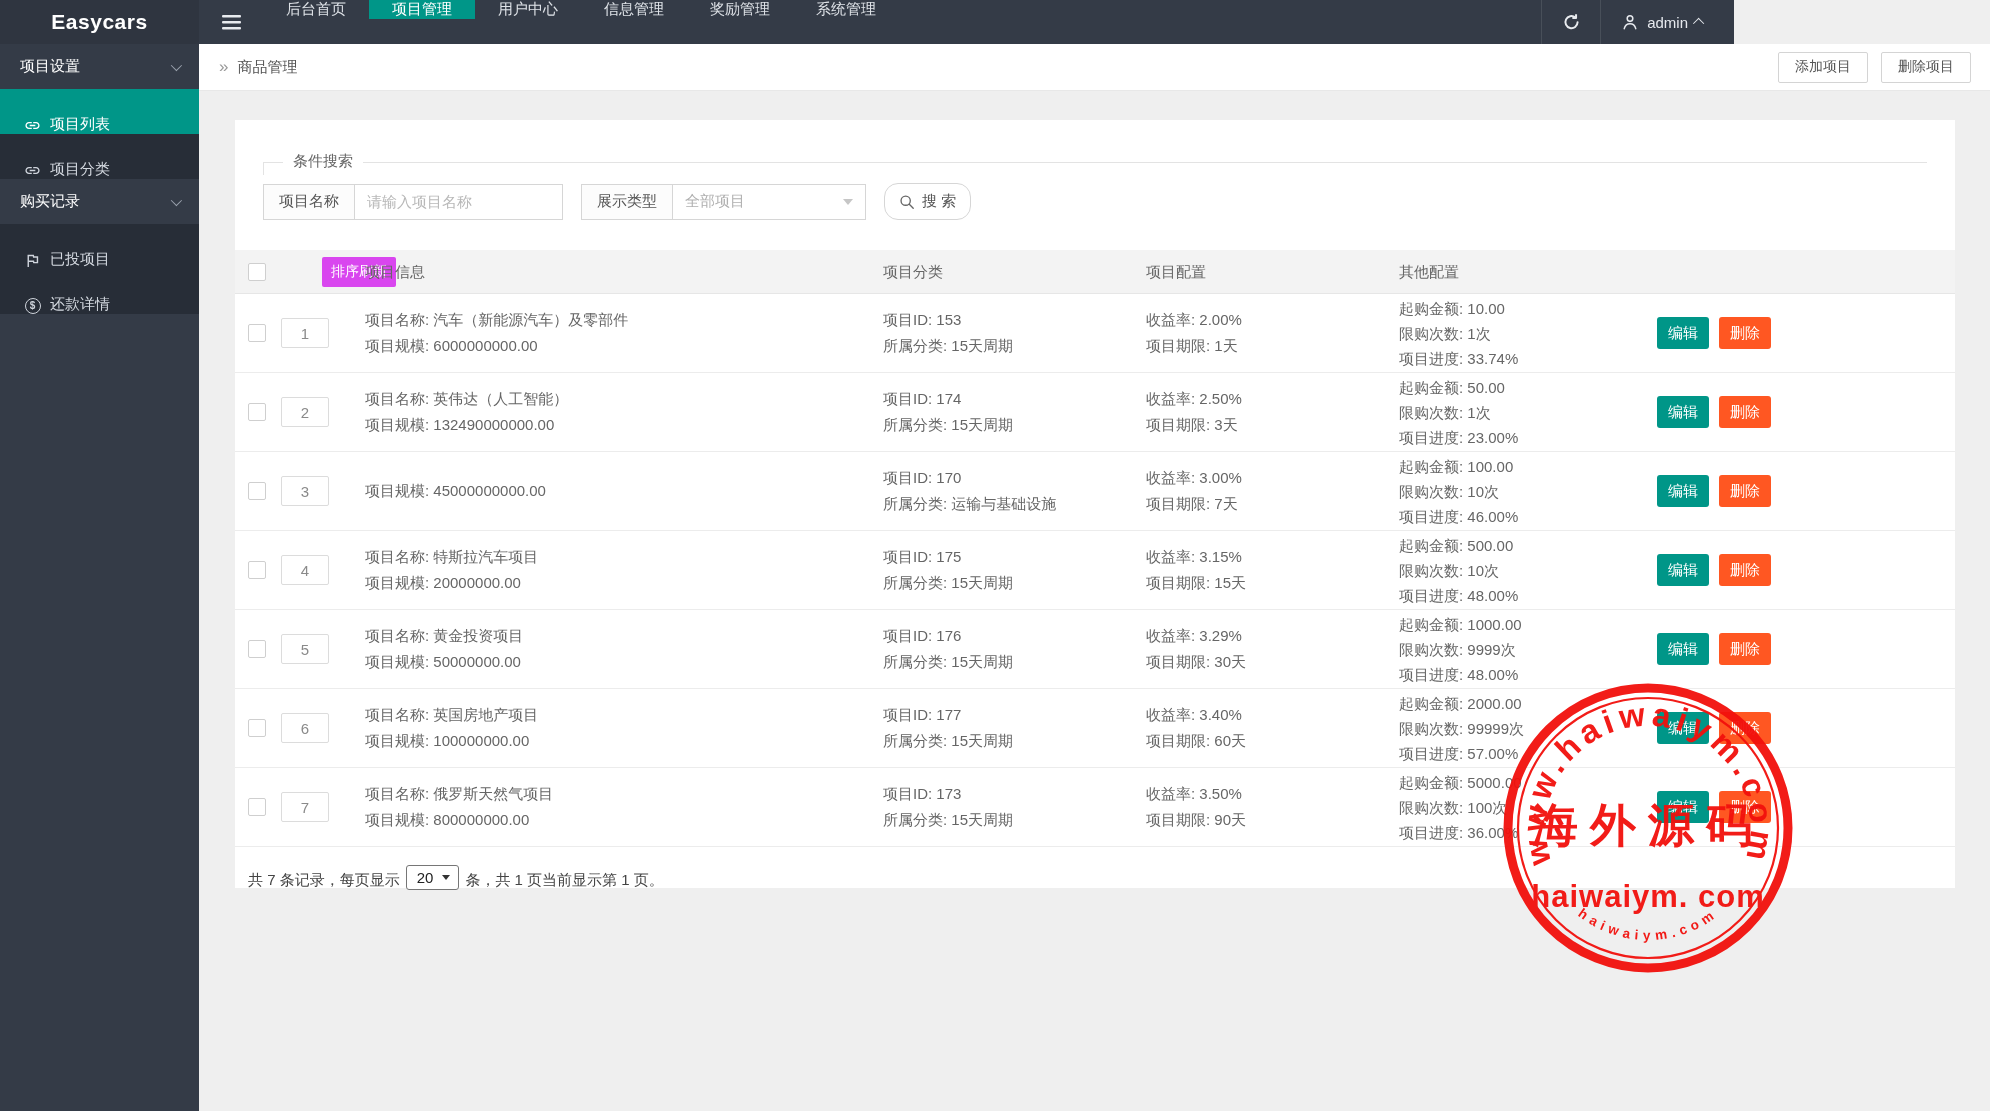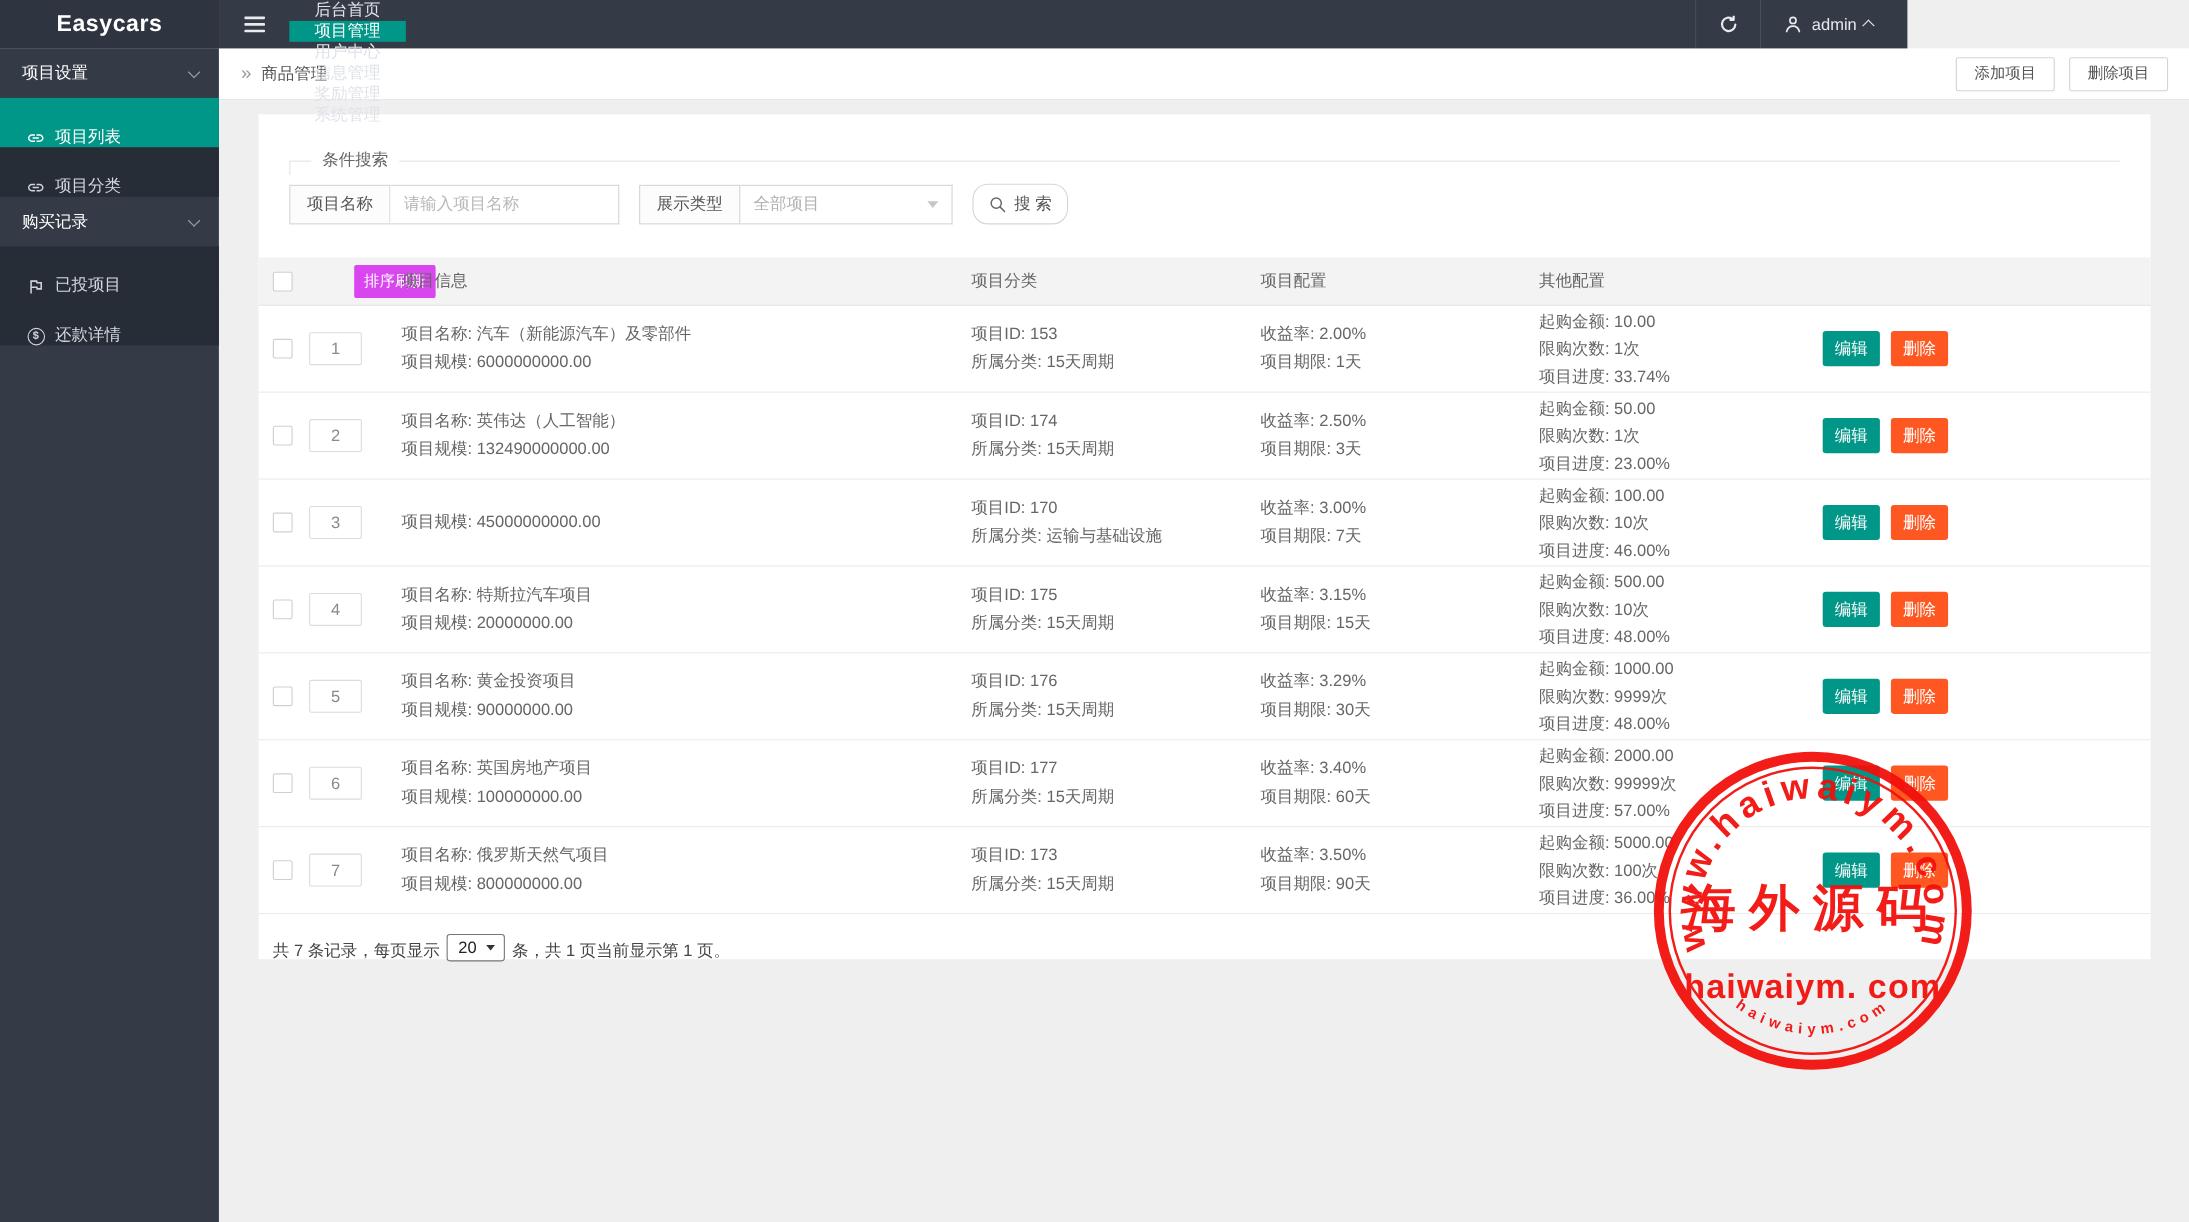--- a/index.html
+++ b/index.html
@@ -7,21 +7,21 @@
   body {
     font-family:"Liberation Sans","DejaVu Sans",sans-serif;
     background:#efefef; position:relative; overflow:hidden; color:#666;
   }
   
   .topbar { position:absolute; left:0; top:0; width:1734px; height:44px;
     background:#343b47; display:flex; align-items:stretch; z-index:10; }
   .logo { width:199px; background:#2f3540; color:#fff; font-size:21px; font-weight:bold;
     display:flex; align-items:center; justify-content:center; letter-spacing:.5px; }
   .burger-box { width:64px; display:flex; align-items:center; justify-content:center; cursor:pointer; }
-  .topnav { display:flex; align-items:flex-start;flex-direction:column; }
+  .topnav { display:flex; align-items:flex-start; }
   .topnav .nav-item { display:flex; align-items:center; padding:0 23px; color:#dfe3e8;
     font-size:15px; cursor:pointer; }
   .topnav .nav-item.active { background:#009688; color:#fff; }
   .top-right { margin-left:auto; display:flex; align-items:stretch; }
   .vdiv { width:1px; background:rgba(255,255,255,.10); }
   .refresh-btn { width:58px; display:flex; align-items:center; justify-content:center; cursor:pointer; }
   .admin-box { display:flex; align-items:center; gap:8px; padding:0 30px 0 20px;
     color:#e6e9ee; font-size:15px; cursor:pointer; }
   .chev { display:inline-block; width:8px; height:8px;
     border-right:1.6px solid currentColor; border-bottom:1.6px solid currentColor; }
@@ -43,21 +43,21 @@
   .main { position:absolute; left:199px; top:44px; width:1791px; height:1067px; background:#efefef; }
   .crumb-bar { height:47px; background:#fff; border-bottom:1px solid #e8e8e8;
     display:flex; align-items:center; padding:0 19px 0 20px; }
   .crumb-arrow { color:#999; font-size:17px; }
   .crumb-title { color:#555; font-size:15px; margin-left:9px; }
   .crumb-actions { margin-left:auto; display:flex; gap:13px; }
   .ghost-btn { height:31px; padding:0 16px; background:#fff; border:1px solid #d4d4d4;
     border-radius:2px; color:#555; font-size:14px; cursor:pointer;
     font-family:inherit; }
   
-  .card { position:absolute; left:36px; top:60px; width:1720px; height:768px; background:#fff; }
+  .card { position:absolute; left:36px; top:76px; width:1720px; height:768px; background:#fff; }
   .fieldset { position:relative; margin:42px 28px 0 28px; border-top:1px solid #e3e3e3; }
   .fieldset::before { content:""; position:absolute; left:0; top:0; width:1px; height:12px; background:#e3e3e3; }
   .legend { position:absolute; top:-11px; left:20px; background:#fff; padding:0 10px;
     color:#666; font-size:15px; }
   .search-row { display:flex; align-items:center; gap:18px; padding:20px 0 4px 0; }
   .igroup { display:flex; align-items:stretch; height:36px; }
   .addon { display:flex; align-items:center; padding:0 15px; border:1px solid #d6d6d6;
     background:#fcfcfc; color:#555; font-size:15px; white-space:nowrap; }
   .tinput { width:208px; border:1px solid #d6d6d6; border-left:none; padding:0 12px;
     font-size:15px; color:#555; outline:none; font-family:inherit; }
@@ -326,21 +326,21 @@
       <button class="btn-edit">编辑</button>
       <button class="btn-del">删除</button>
     </div>
   </div>
 
   <div class="trow">
     <span class="cb"></span>
     <input class="num-input" type="text" value="5" style="">
     <div class="cell">
       <div><span>项目名称: </span><span>黄金投资项目</span></div>
-      <div><span>项目规模: </span><span>90000000.00</span></div>
+      <div><span>项目规模: </span><span>50000000.00</span></div>
     </div>
     <div class="cell">
       <div><span>项目ID: </span><span>176</span></div>
       <div><span>所属分类: </span><span>15天周期</span></div>
     </div>
     <div class="cell">
       <div><span>收益率: </span><span>3.29%</span></div>
       <div><span>项目期限: </span><span>30天</span></div>
     </div>
     <div class="cell small-lh">

